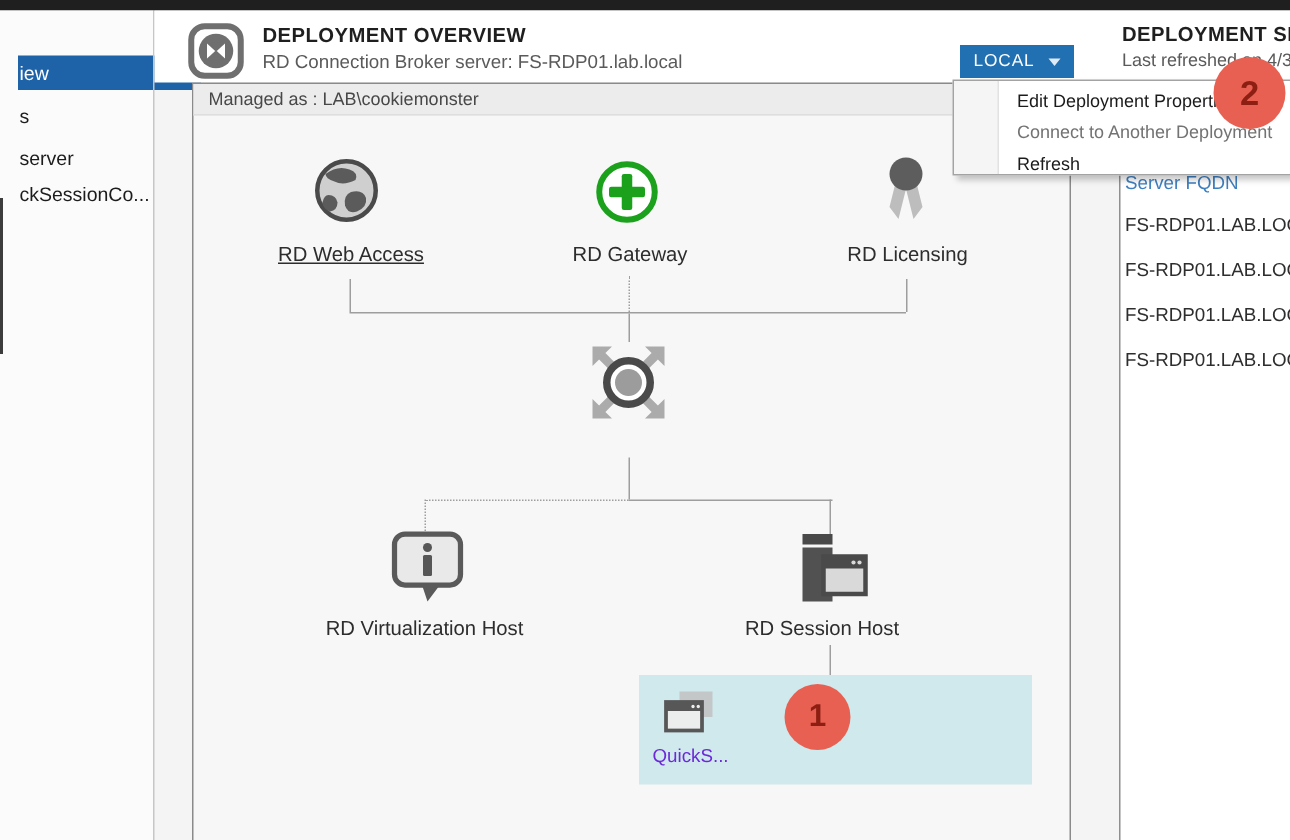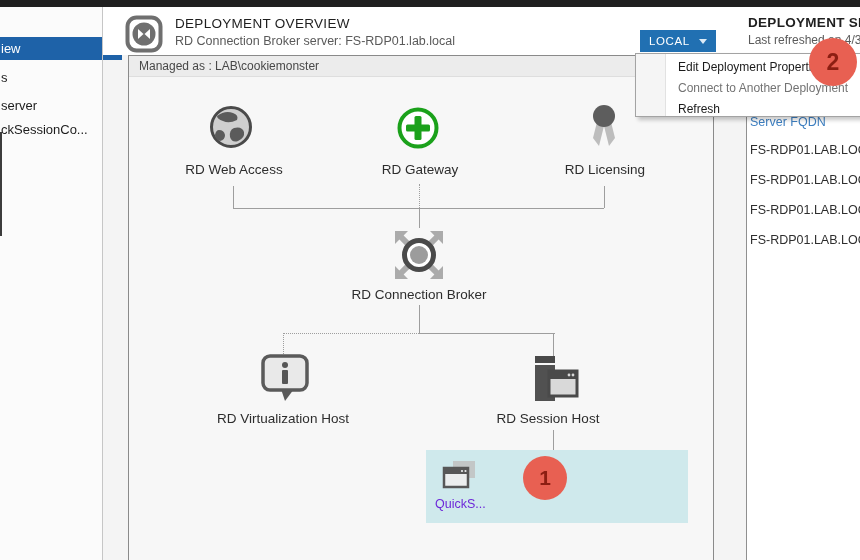--- a/index.html
+++ b/index.html
@@ -6,29 +6,29 @@
   .canvas{
     position:relative;width:860px;height:560px;overflow:hidden;
     background:#f4f4f4;font-family:"Liberation Sans",sans-serif;
     -webkit-font-smoothing:antialiased;
   }
   .abs{position:absolute;}
   
   .topbar{left:0;top:0;width:860px;height:7px;background:#1f1f1f;}
   
   .sidebar{left:0;top:7px;width:102px;height:553px;background:#fbfbfb;}
-  .nav-item{position:absolute;left:0;width:122px;height:20px;line-height:20px;
+  .nav-item{position:absolute;left:12px;width:122px;height:20px;line-height:20px;
     font-size:13px;color:#1c1c1c;padding-left:1px;box-sizing:border-box;
     white-space:nowrap;overflow:hidden;cursor:pointer;}
   .nav-item.selected{background:#1e62a8;color:#ffffff;height:23px;line-height:23px;}
   .side-sep{left:102px;top:7px;width:1px;height:553px;background:#c6c6c6;}
   .left-tick{left:0;top:132px;width:2px;height:104px;background:#3c3c3c;}
   
   .header-band{left:103px;top:7px;width:757px;height:48px;background:#ffffff;}
-  .ov-title{left:175px;top:16px;font-size:13.5px;font-weight:normal;color:#1f1f1f;
+  .ov-title{left:175px;top:16px;font-size:13.5px;font-weight:bold;color:#1f1f1f;
     letter-spacing:.3px;white-space:nowrap;}
   .ov-sub{left:175px;top:34px;font-size:12.5px;color:#5a5a5a;white-space:nowrap;}
   
   .tasks-btn{left:640px;top:30px;width:76px;height:22px;background:#2170b2;
     display:flex;align-items:center;justify-content:space-between;
     padding:0 9px;box-sizing:border-box;cursor:pointer;z-index:30;}
   .tasks-btn span{color:#ffffff;font-size:11.5px;letter-spacing:.6px;}
   .caret{width:0;height:0;border-left:4.5px solid transparent;
     border-right:4.5px solid transparent;border-top:5.5px solid #dcebf7;}
   
@@ -123,21 +123,21 @@
   <div class="vl" style="left:553px;top:430px;height:20px;"></div>
 
   <div class="node-icon" style="left:207px;top:104px;">
     <svg width="48" height="46" viewBox="0 0 48 46">
       <circle cx="24" cy="23" r="19.5" fill="#cfcfcf" stroke="#4a4a4a" stroke-width="3"></circle>
       <path d="M10 12 q8 -6 16 -3 q6 2 4 7 q-8 4 -14 1 q-6 -2 -6 -5 z" fill="#5b5b5b"></path>
       <path d="M27 24 q8 -2 10 4 q1 6 -6 9 q-6 2 -8 -4 q-1 -7 4 -9 z" fill="#5b5b5b"></path>
       <path d="M12 26 q5 0 6 5 q0 5 -5 6 q-5 -2 -5 -6 q1 -5 4 -5 z" fill="#5b5b5b"></path>
     </svg>
   </div>
-  <div class="nlabel" style="left:153px;top:162px;width:162px;">RD Web Access</div>
+  <div class="nlabel" style="left:153px;top:162px;width:162px;text-decoration:underline;">RD Web Access</div>
 
   <div class="node-icon" style="left:394px;top:105px;">
     <svg width="48" height="46" viewBox="0 0 48 46">
       <circle cx="24" cy="23" r="18.5" fill="#ffffff" stroke="#1ba11b" stroke-width="4"></circle>
       <rect x="20.5" y="11" width="7" height="24" rx="1.5" fill="#1ba11b"></rect>
       <rect x="12" y="19.5" width="24" height="7" rx="1.5" fill="#1ba11b"></rect>
     </svg>
   </div>
   <div class="nlabel" style="left:339px;top:162px;width:162px;">RD Gateway</div>
 
@@ -153,21 +153,20 @@
   <div class="node-icon" style="left:391px;top:227px;">
     <svg width="56" height="56" viewBox="0 0 56 56">
       <path d="M4 17 V4 H17 L12.6 8.4 L20 15.8 L15.8 20 L8.4 12.6 Z" fill="#ababab"></path>
       <path d="M52 17 V4 H39 L43.4 8.4 L36 15.8 L40.2 20 L47.6 12.6 Z" fill="#ababab"></path>
       <path d="M4 39 V52 H17 L12.6 47.6 L20 40.2 L15.8 36 L8.4 43.4 Z" fill="#ababab"></path>
       <path d="M52 39 V52 H39 L43.4 47.6 L36 40.2 L40.2 36 L47.6 43.4 Z" fill="#ababab"></path>
       <circle cx="28" cy="28" r="14.5" fill="#ffffff" stroke="#4a4a4a" stroke-width="5"></circle>
       <circle cx="28" cy="28" r="9" fill="#9c9c9c"></circle>
     </svg>
   </div>
-  <div class="nlabel" style="left:329px;top:287px;width:180px;">RD Connection Broker</div>
 
   <div class="node-icon" style="left:257px;top:352px;">
     <svg width="56" height="54" viewBox="0 0 56 54">
       <rect x="6" y="4" width="44" height="34" rx="7" fill="#e9e9e9" stroke="#5a5a5a" stroke-width="3.5"></rect>
       <polygon points="24,37 37,37 28,49" fill="#5a5a5a"></polygon>
       <circle cx="28" cy="13" r="3" fill="#565656"></circle>
       <rect x="25" y="18" width="6" height="14" rx="1" fill="#565656"></rect>
     </svg>
   </div>
   <div class="nlabel" style="left:193px;top:411px;width:180px;">RD Virtualization Host</div>

